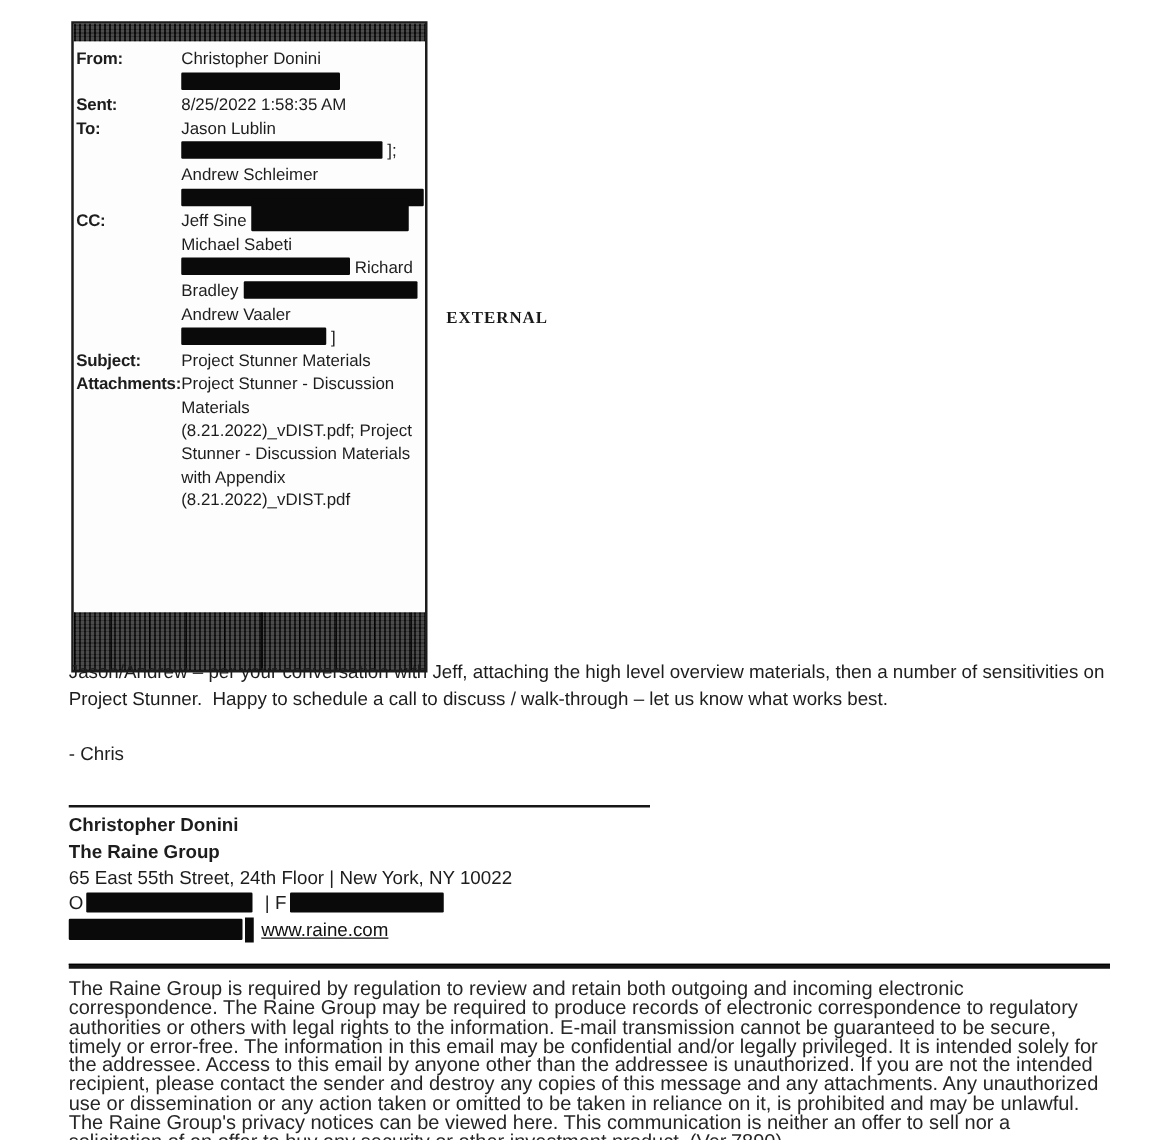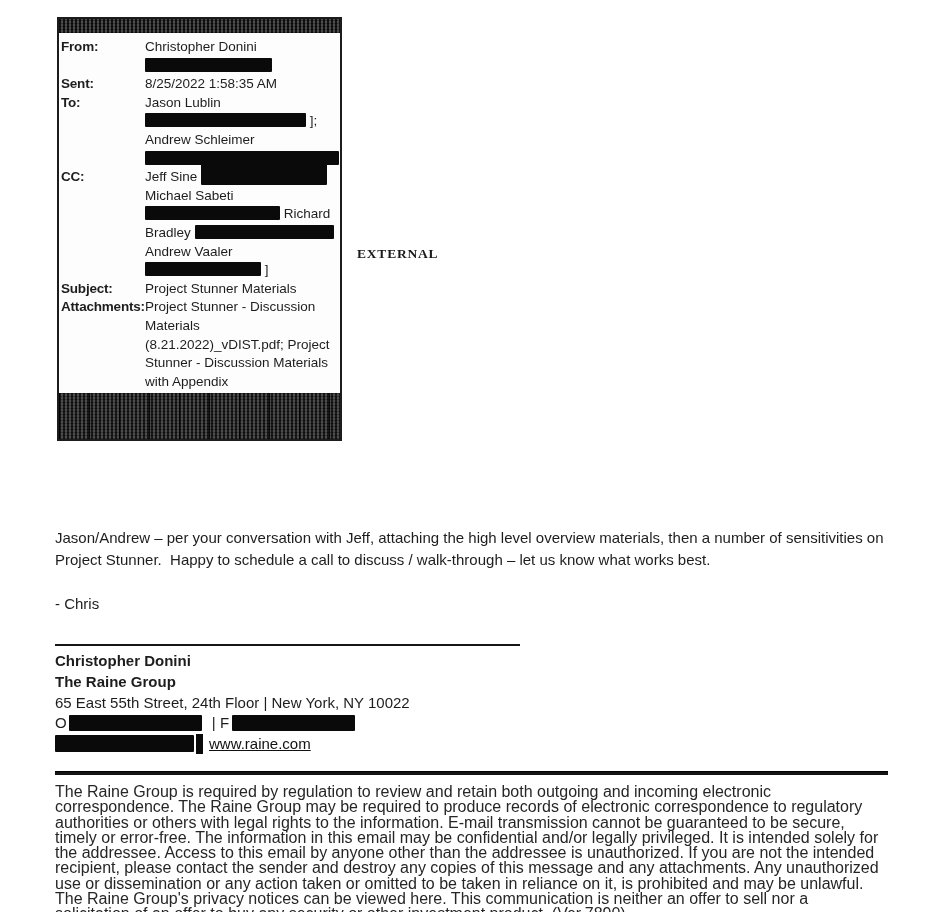--- a/index.html
+++ b/index.html
@@ -7,21 +7,21 @@
     position:relative;
     width:936px;height:912px;
     font-family:"Liberation Sans","DejaVu Sans",sans-serif;
     color:#1d1d1d;
     overflow:hidden;
   }
 
   
   .header-box{
     position:absolute;left:57px;top:17px;
-    width:285px;height:424px;
+    width:285px;height:521px;
     border:2px solid #1c1c1c;
     box-sizing:border-box;
     background:#fdfdfd;
   }
   .dither{
     background-color:#2e2e2e;
     background-image:
       repeating-linear-gradient(90deg, rgba(0,0,0,.65) 0 2px, rgba(110,110,110,.35) 2px 4px),
       repeating-linear-gradient(0deg, rgba(15,15,15,.6) 0 1px, rgba(85,85,85,.3) 1px 3px);
   }

